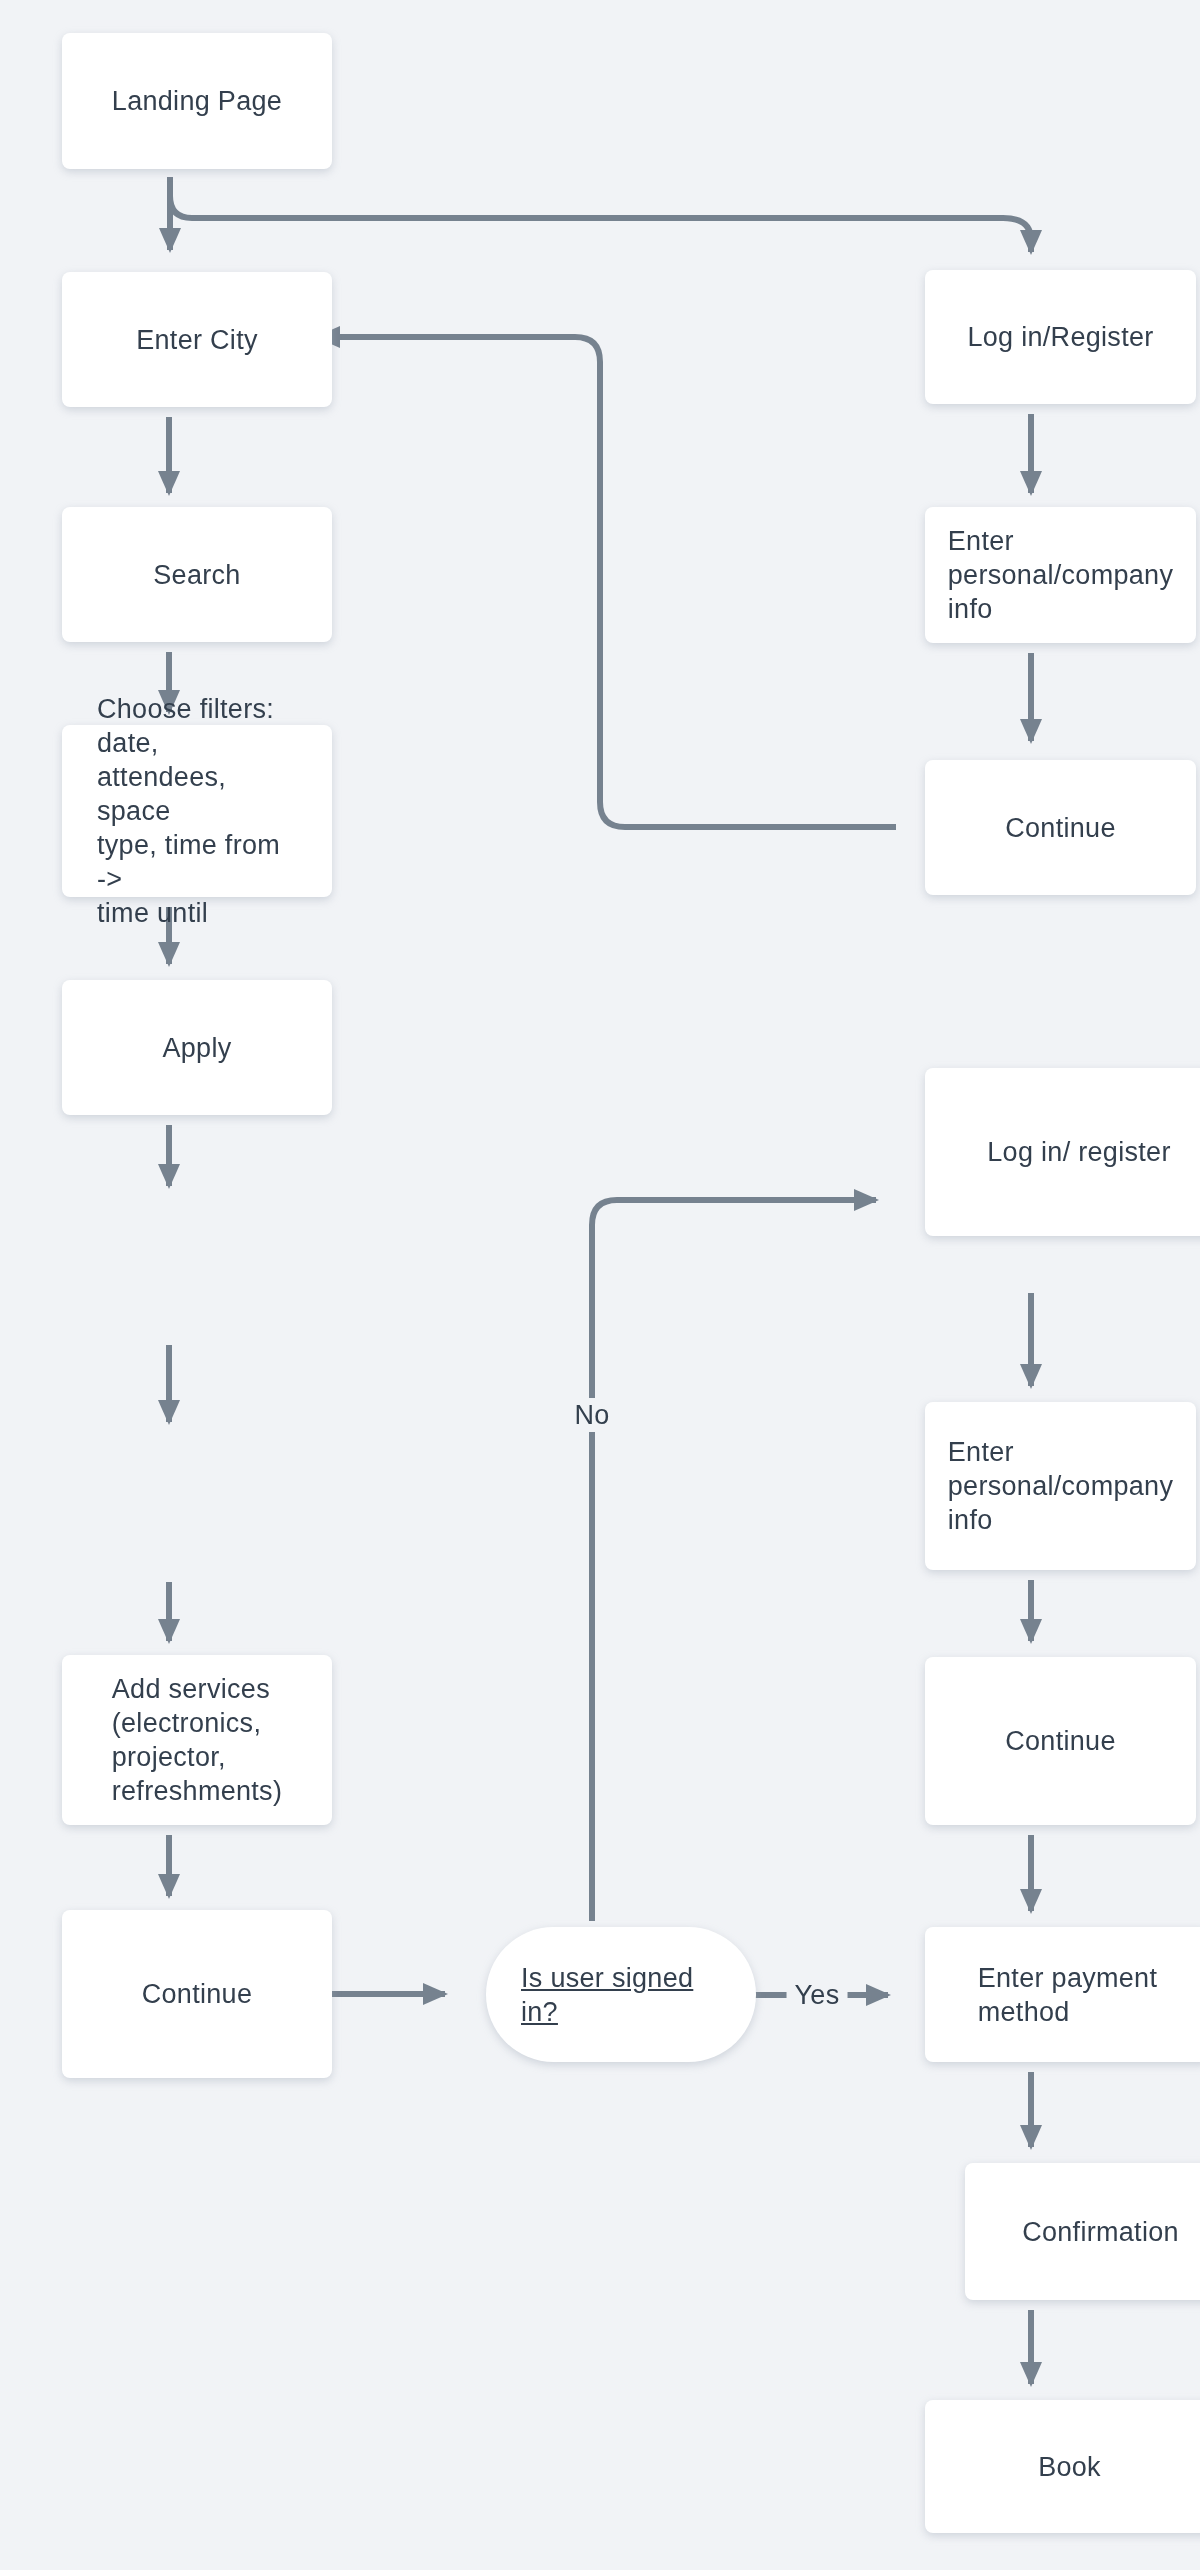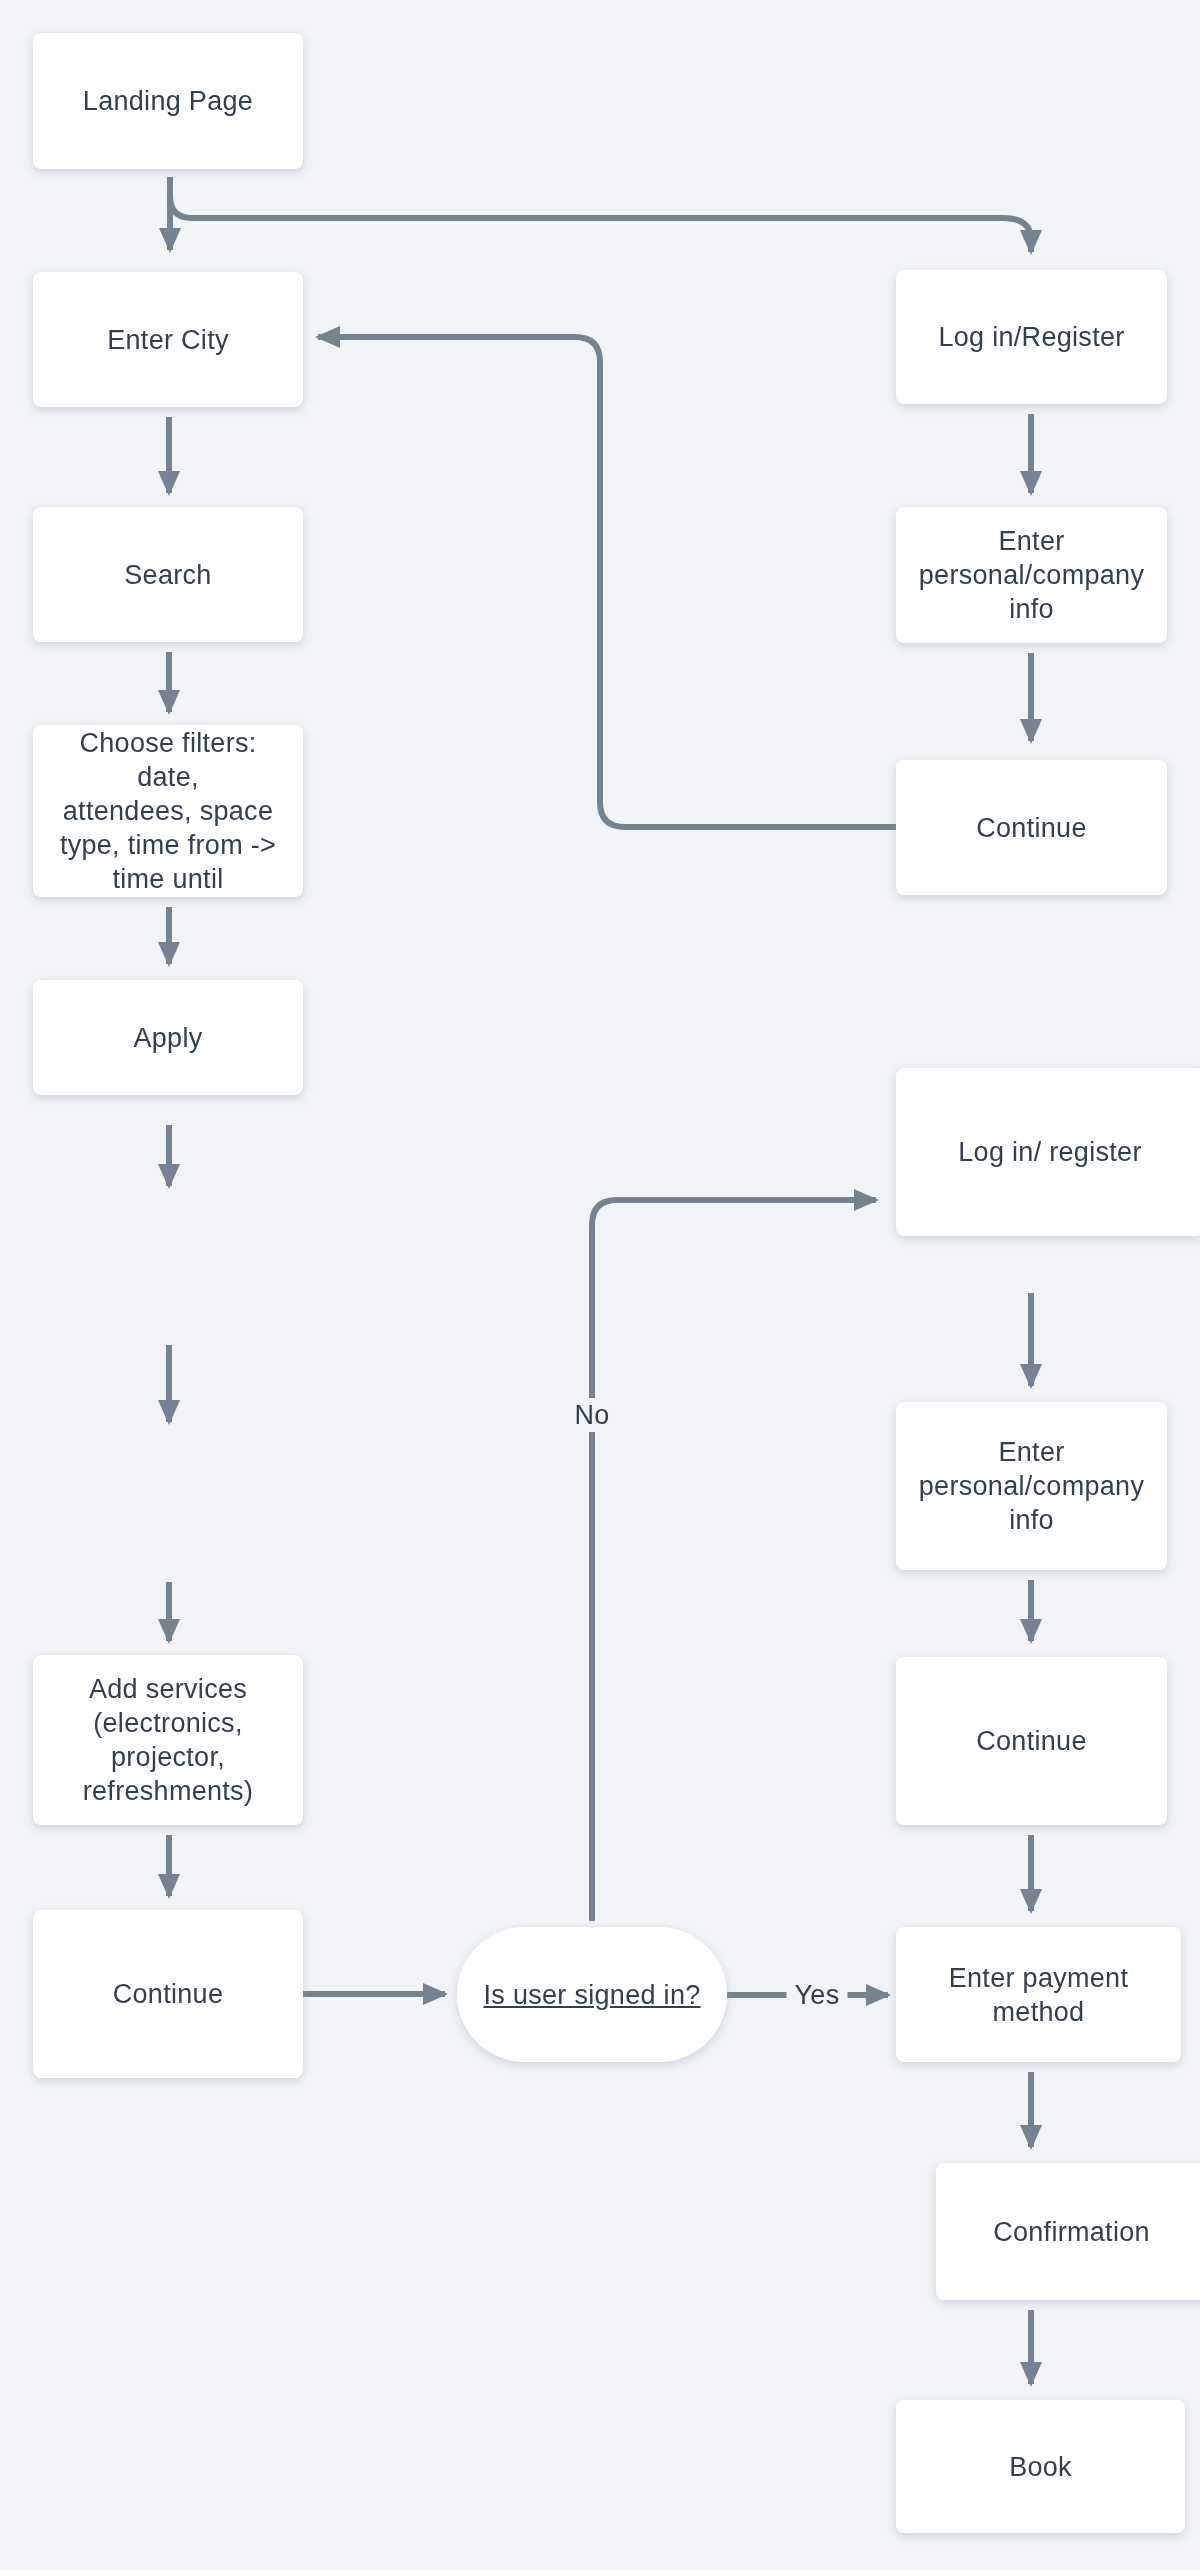--- a/index.html
+++ b/index.html
@@ -31,28 +31,29 @@
   .arrowhead{ fill:var(--line); }
   .node{
     position:absolute;
     box-sizing:border-box;
     background:var(--node-fill);
     border-radius:8px;
     box-shadow:0 3px 8px rgba(155,165,180,0.40);
     display:flex;
     align-items:center;
     justify-content:center;
-    text-align:center;
+    text-align:left;
     color:var(--text);
     font-size:27px;
     line-height:34px;
     letter-spacing:0.3px;
     white-space:pre-line;
-    padding:0 16px;
+    padding:0 35px;
     z-index:2;
+    margin-left:29px;
   }
   .node.oval{ border-radius:68px;text-decoration:underline; }
   .edge-label{
     position:absolute;
     transform:translate(-50%,-50%);
     background:var(--bg);
     color:var(--text);
     font-size:27px;
     line-height:30px;
     letter-spacing:0.3px;
@@ -113,21 +114,21 @@
     <path class="edge" d="M 1031 2310 L 1031 2384" marker-end="url(#arrow)"></path>
   </svg>
 
   <div class="node" style="left:33px;top:33px;width:270px;height:136px">Landing Page</div>
   <div class="node" style="left:33px;top:272px;width:270px;height:135px">Enter City</div>
   <div class="node" style="left:33px;top:507px;width:270px;height:135px">Search</div>
   <div class="node" style="left:33px;top:725px;width:270px;height:172px">Choose filters: date,
 attendees, space
 type, time from -&gt;
 time until</div>
-  <div class="node" style="left:33px;top:980px;width:270px;height:115px">Apply</div>
+  <div class="node" style="left:33px;top:980px;width:270px;height:135px">Apply</div>
   <div class="node" style="left:33px;top:1655px;width:270px;height:170px">Add services
 (electronics,
 projector,
 refreshments)</div>
   <div class="node" style="left:33px;top:1910px;width:270px;height:168px">Continue</div>
 
   <div class="node oval" style="left:457px;top:1927px;width:270px;height:135px">Is user signed in?</div>
 
   <div class="node" style="left:896px;top:270px;width:271px;height:134px">Log in/Register</div>
   <div class="node" style="left:896px;top:507px;width:271px;height:136px">Enter

